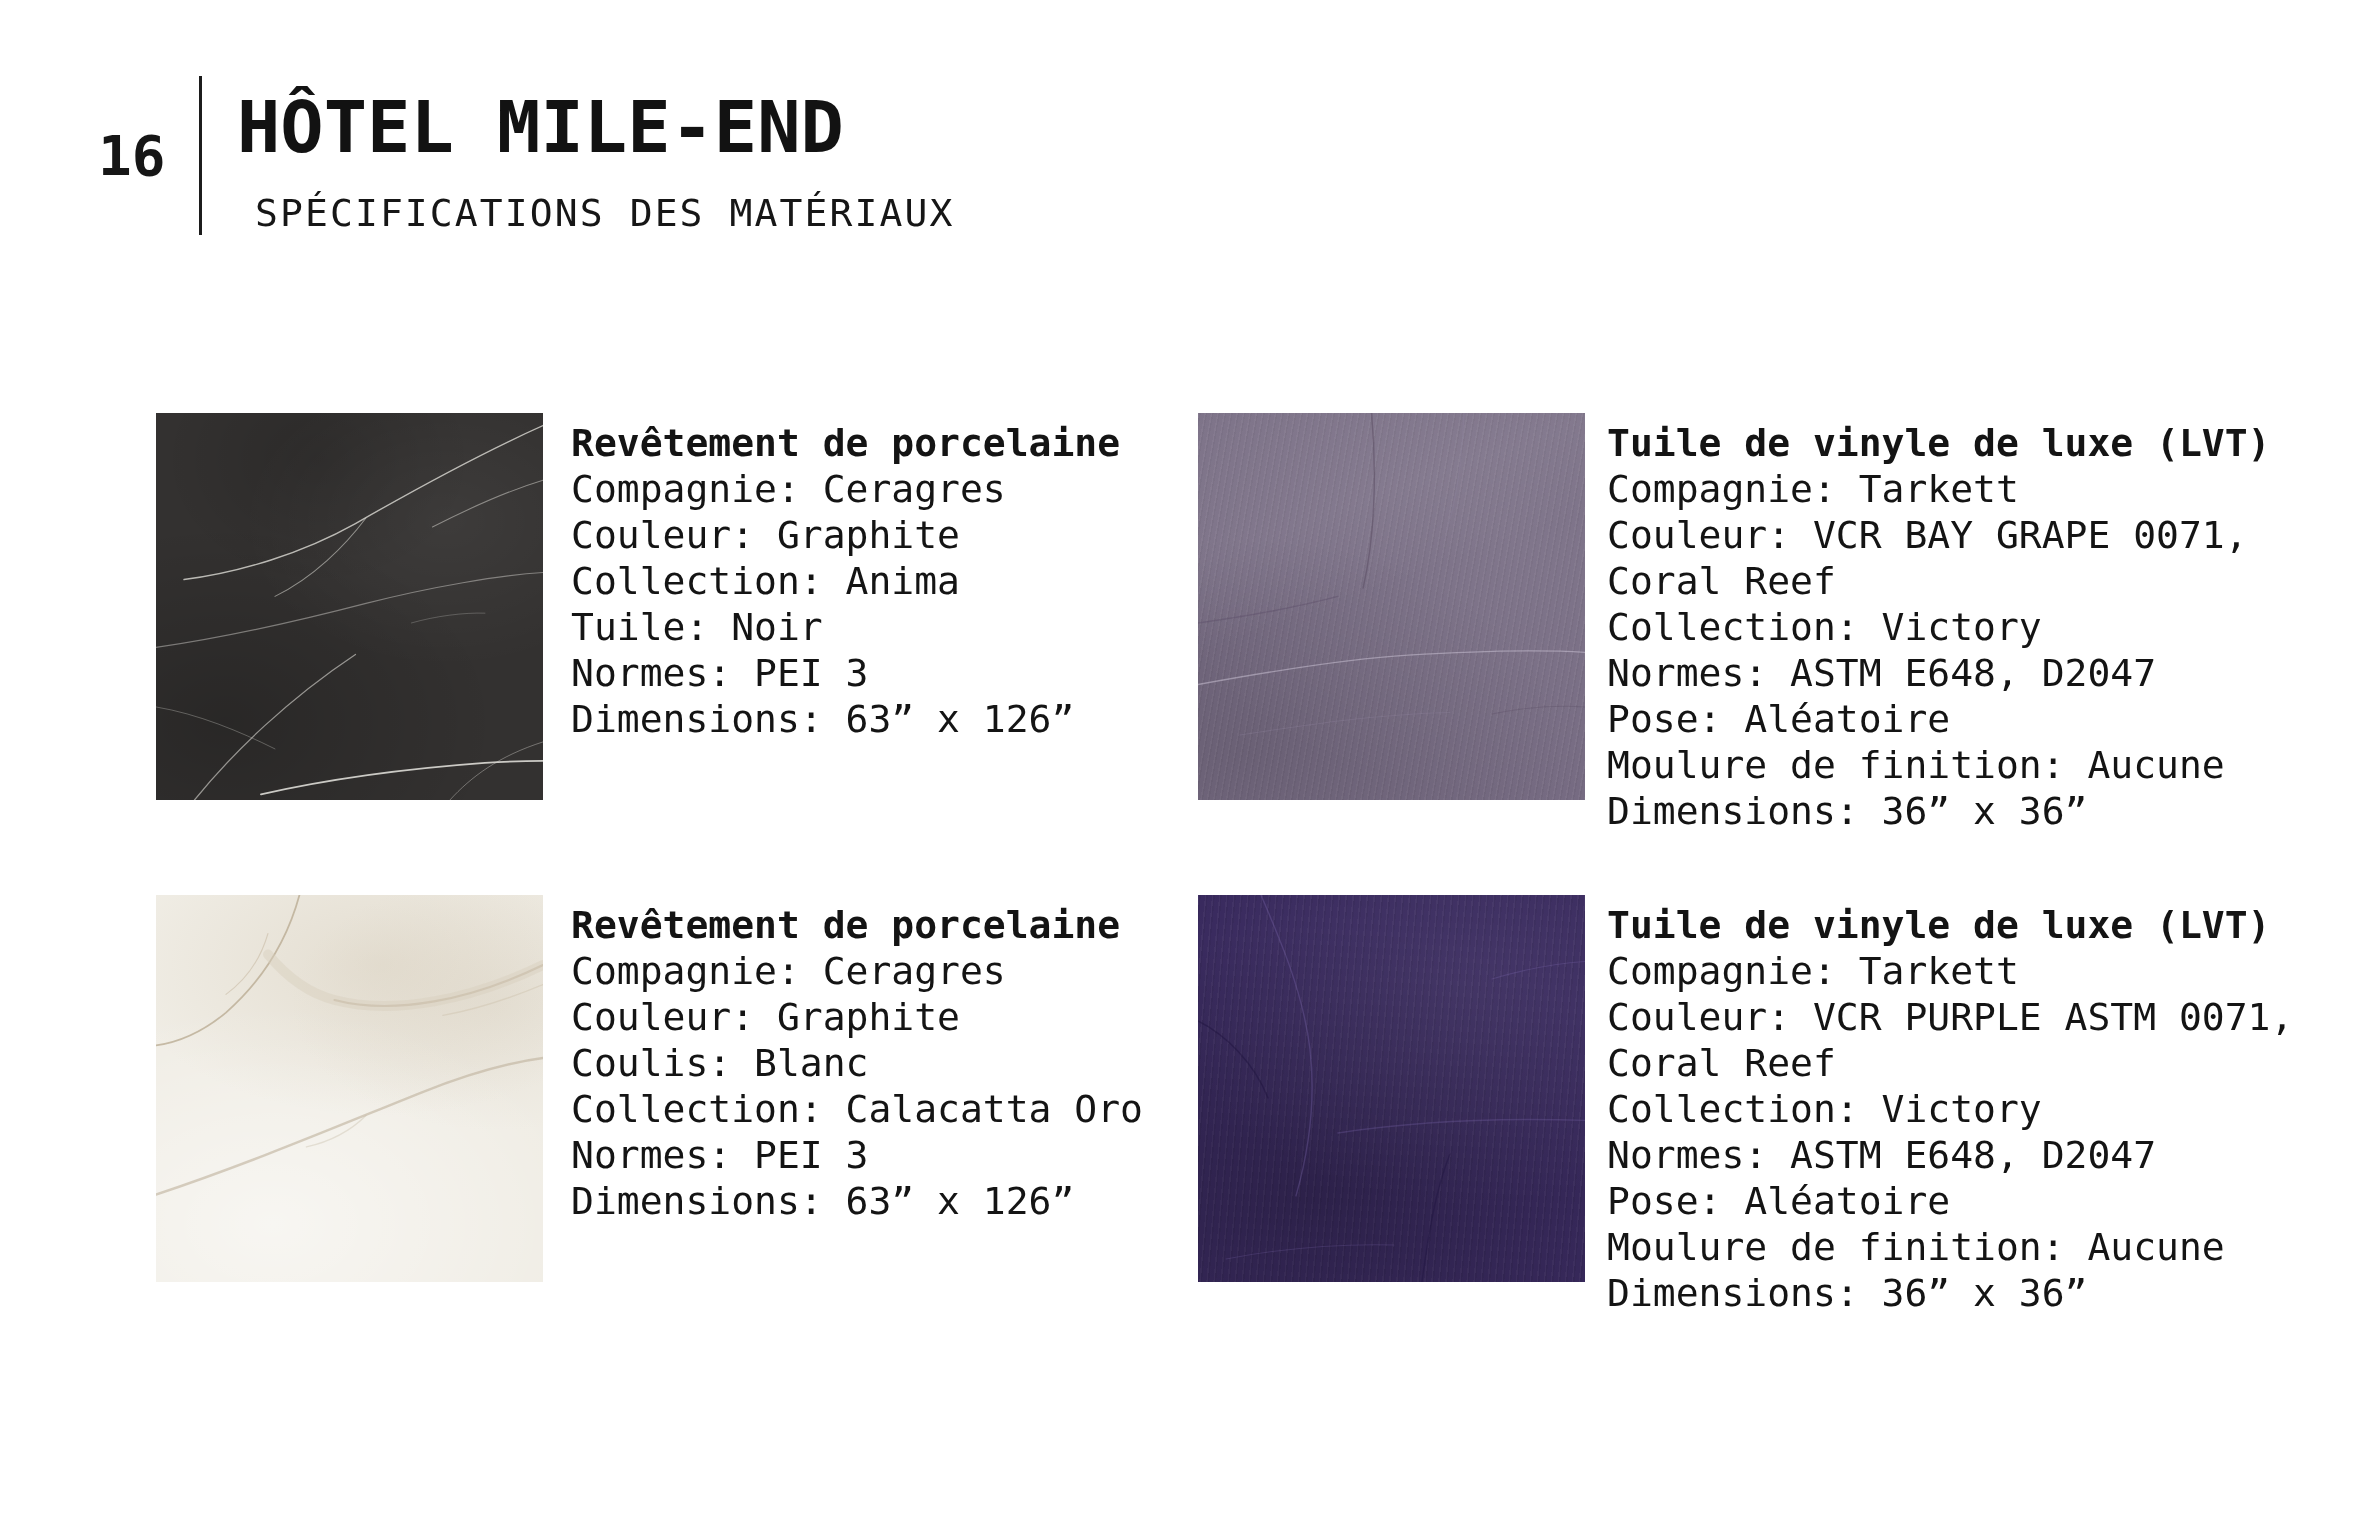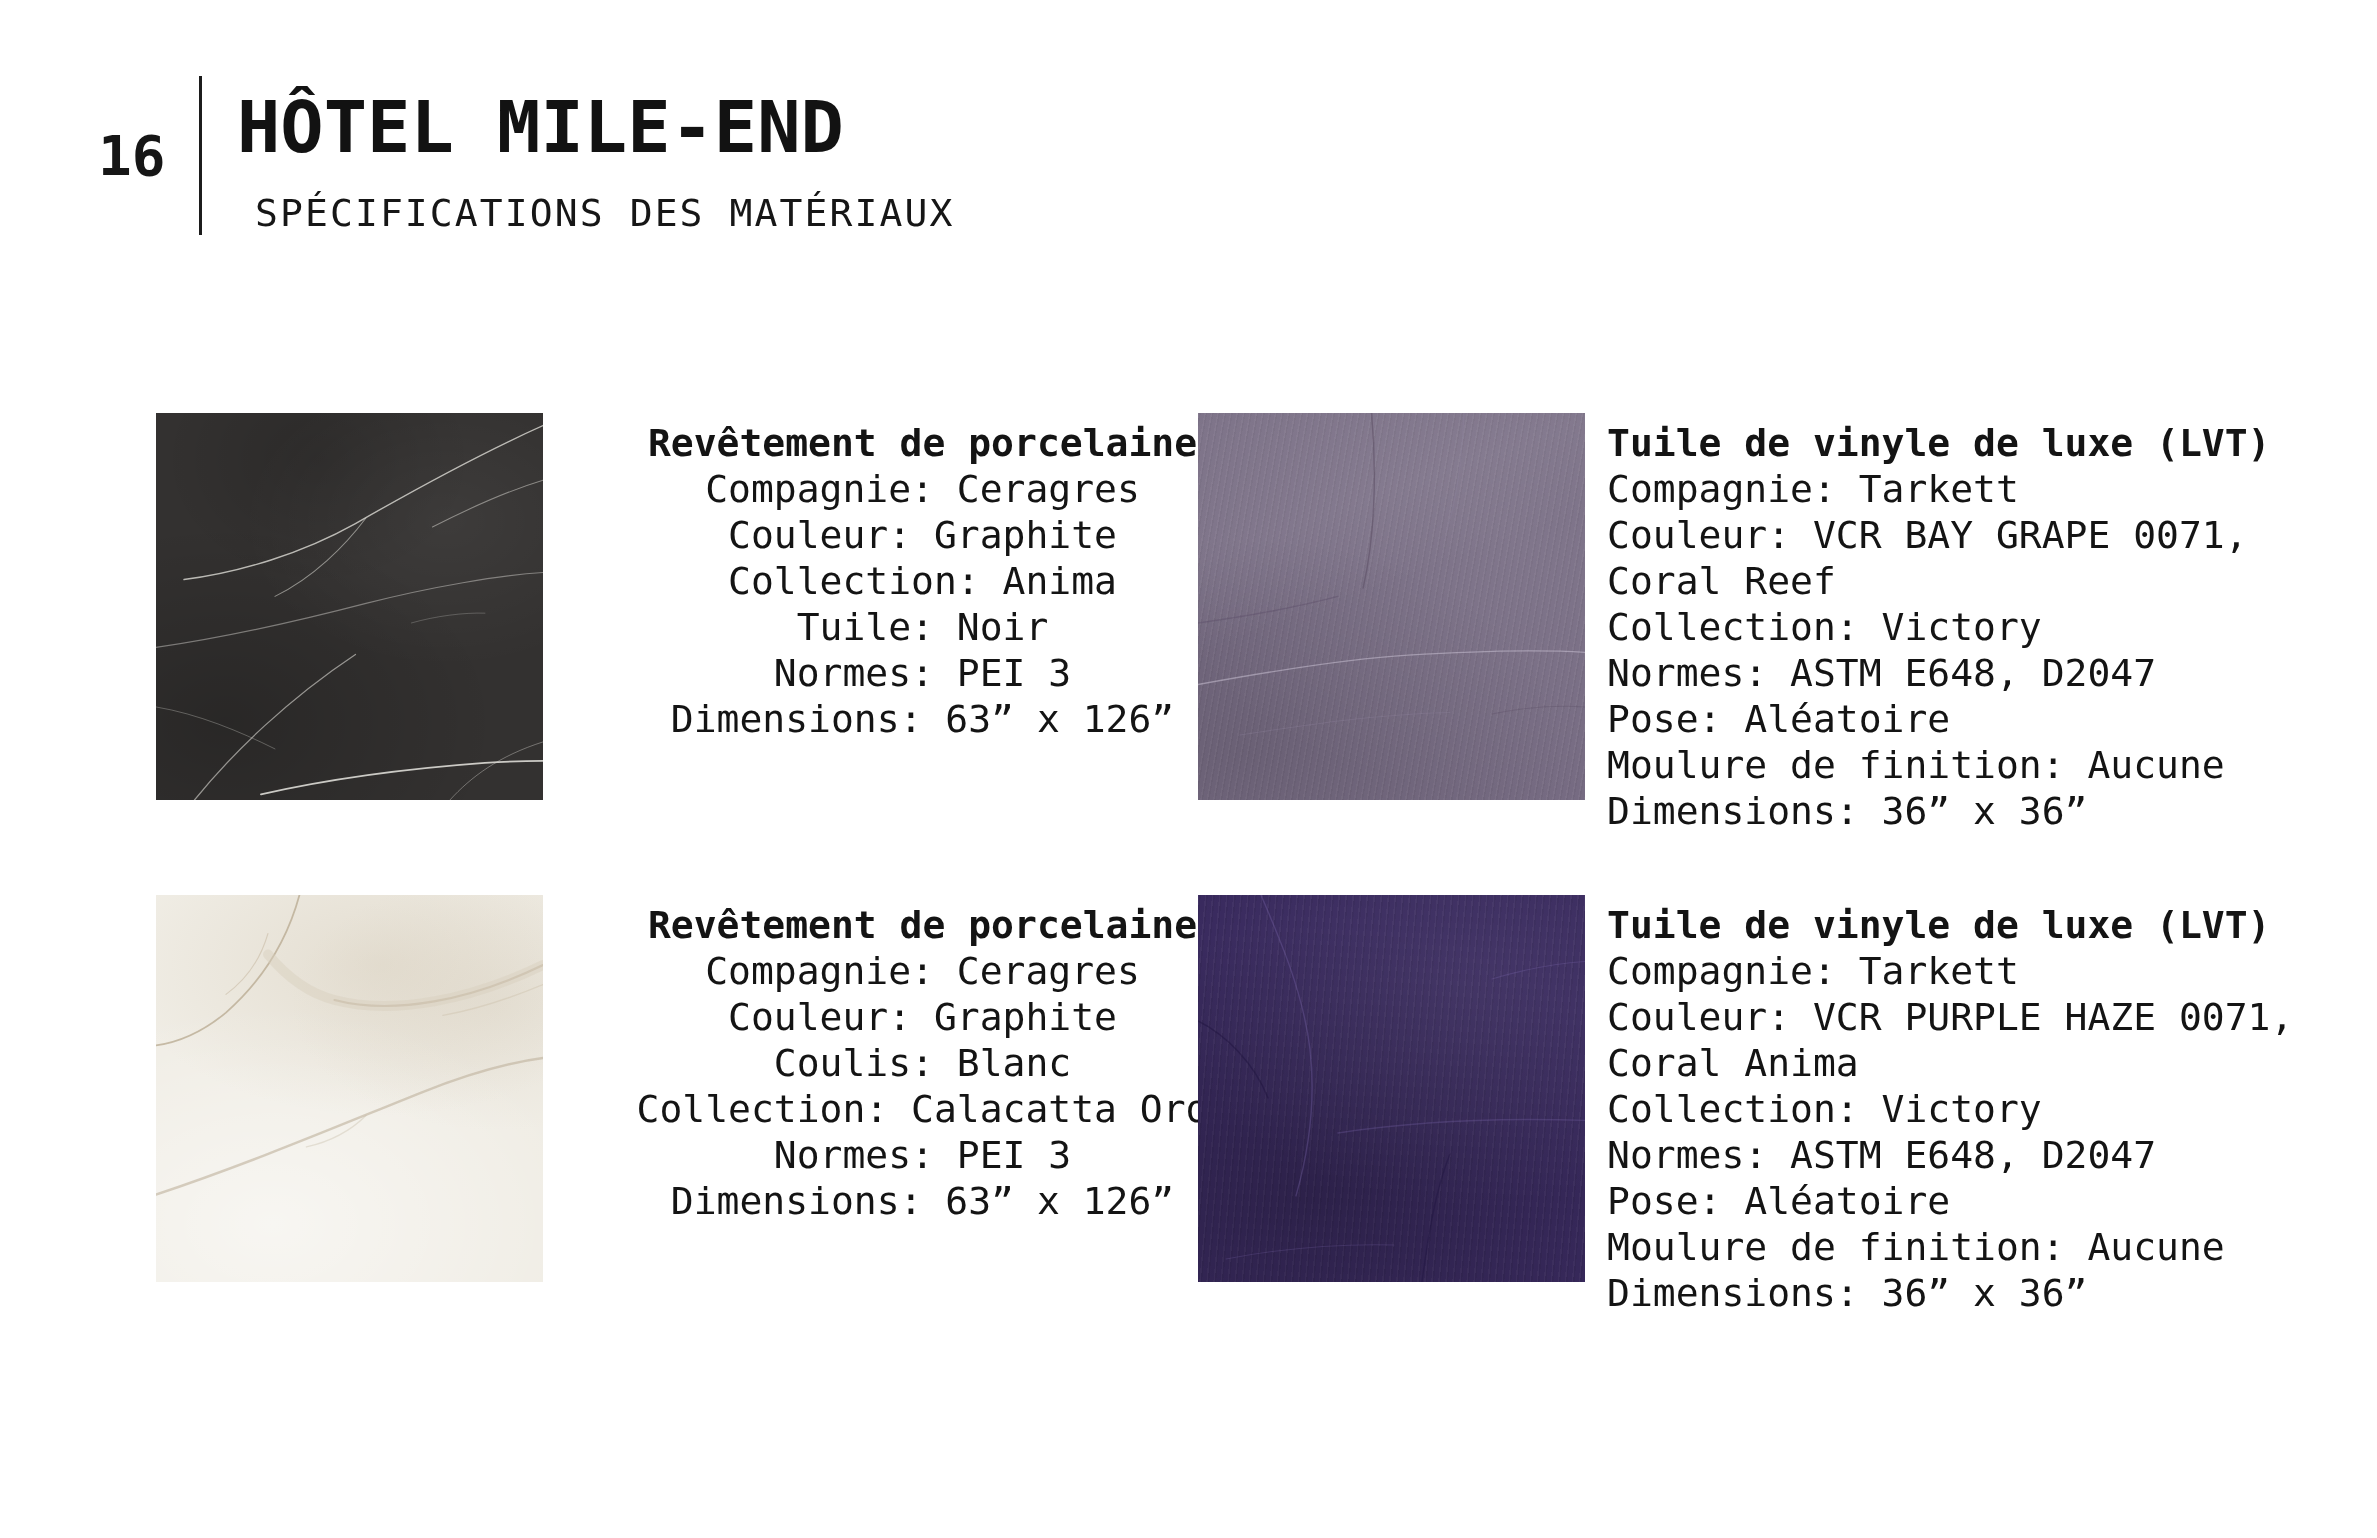--- a/index.html
+++ b/index.html
@@ -35,21 +35,21 @@
       linear-gradient(160deg, rgba(255,255,255,0.06) 0 28%, transparent 46%),
       radial-gradient(503px 364px at 80% 32%, rgba(255,255,255,0.08), transparent 72%),
       radial-gradient(434px 294px at 12% 88%, rgba(0,0,0,0.10), transparent 75%),
       repeating-linear-gradient(100deg, rgba(255,255,255,0.045) 0 1.4px, rgba(0,0,0,0.035) 1.4px 2.8px, transparent 2.8px 6.3px);}
   .swatch-violet{background-image:
       radial-gradient(420px 301px at 70% 25%, rgba(255,255,255,0.06), transparent 72%),
       radial-gradient(475px 350px at 30% 78%, rgba(0,0,0,0.22), transparent 78%),
       repeating-linear-gradient(95deg, rgba(255,255,255,0.04) 0 1.4px, rgba(0,0,0,0.05) 1.4px 2.8px, transparent 2.8px 7px);}
 
   .specs{position:absolute;top:7px;width:703px;font-size:38px;line-height:46px;color:#141414;}
-  .card-left .specs{left:415px;text-align:center;}
+  .card-left .specs{left:415px;}
   .card-right .specs{left:409px;}
   .spec-title{font-weight:bold;}
 </style>
 </head>
 <body>
 
 <div class="page">
 
   <header>
     <div class="page-number">16</div>
@@ -138,21 +138,21 @@
           <path d="M0 180 C40 200 80 240 100 290" stroke="#1f1440" stroke-width="2" opacity="0.5"></path>
           <path d="M200 340 C300 325 420 318 553 322" stroke="#7a66ab" stroke-width="2" opacity="0.3"></path>
           <path d="M320 553 C330 480 340 420 360 370" stroke="#1f1440" stroke-width="2" opacity="0.45"></path>
           <path d="M420 120 C470 105 510 98 553 95" stroke="#7a66ab" stroke-width="1.5" opacity="0.3"></path>
           <path d="M40 520 C120 505 200 498 280 500" stroke="#7a66ab" stroke-width="1.5" opacity="0.25"></path>
         </svg>
       </div>
       <div class="specs">
         <div class="spec-title">Tuile de vinyle de luxe (LVT)</div>
         <div class="spec-line">Compagnie: Tarkett</div>
-        <div class="spec-line">Couleur: VCR PURPLE HAZE 0071, Coral Anima</div>
+        <div class="spec-line">Couleur: VCR PURPLE ASTM 0071, Coral Reef</div>
         <div class="spec-line">Collection: Victory</div>
         <div class="spec-line">Normes: ASTM E648, D2047</div>
         <div class="spec-line">Pose: Aléatoire</div>
         <div class="spec-line">Moulure de finition: Aucune</div>
         <div class="spec-line">Dimensions: 36” x 36”</div>
       </div>
     </section>
 
   </main>
 </div>

